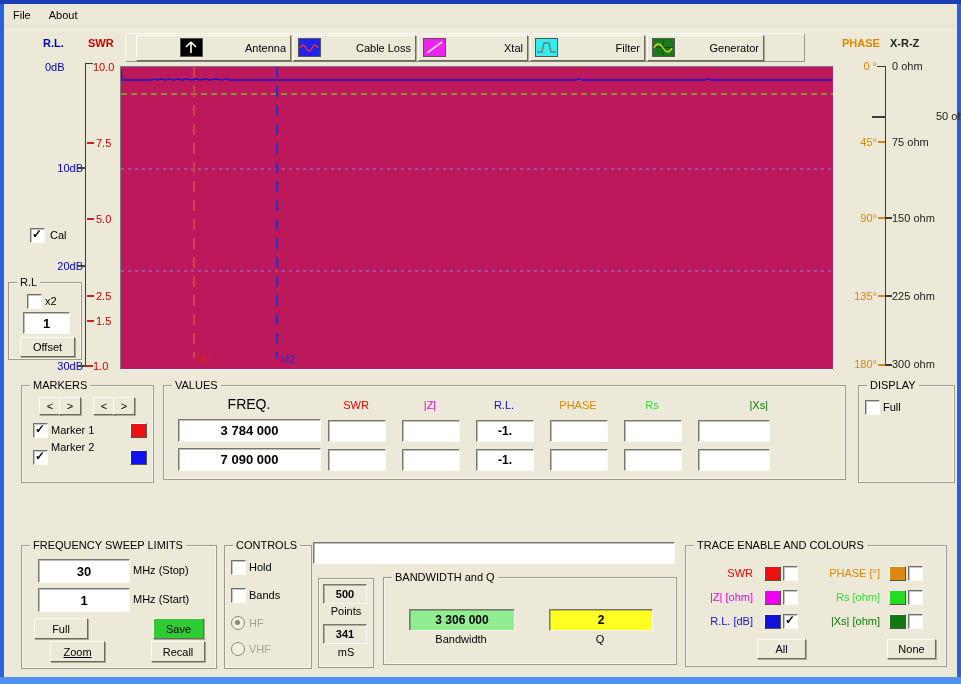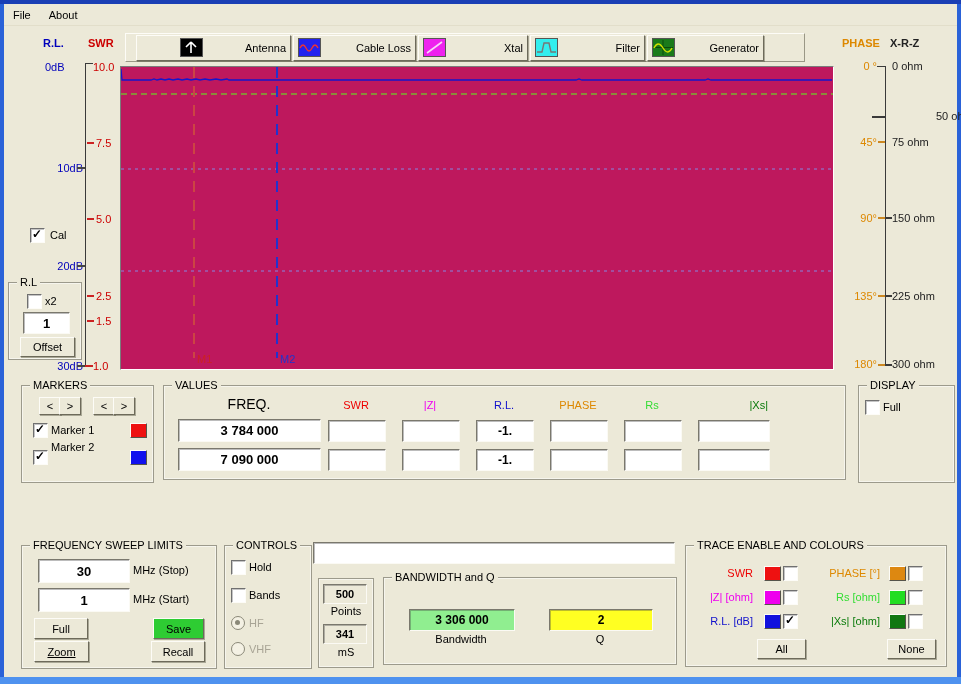--- a/index.html
+++ b/index.html
@@ -232,21 +232,21 @@
 
 
   <div class="abs group" style="left:21px;top:545px;width:194px;height:122px;">
     <div class="gtitle">FREQUENCY SWEEP LIMITS</div>
     <div class="abs sunken hdrnum" style="left:16px;top:13px;width:90px;height:22px;">30</div>
     <div class="abs" style="left:111px;top:18px;">MHz (Stop)</div>
     <div class="abs sunken hdrnum" style="left:16px;top:42px;width:90px;height:22px;">1</div>
     <div class="abs" style="left:111px;top:47px;">MHz (Start)</div>
     <div class="abs btn" style="left:12px;top:72px;width:52px;height:19px;">Full</div>
     <div class="abs btn" style="left: 131px; top: 72px; width: 49px; height: 19px; background-color: rgb(46, 204, 51);">Save</div>
-    <div class="abs btn" style="left:12px;top:95px;width:53px;height:19px;text-decoration:underline;">Zoom</div>
+    <div class="abs btn" style="left:28px;top:95px;width:53px;height:19px;text-decoration:underline;">Zoom</div>
     <div class="abs btn" style="left:129px;top:95px;width:52px;height:19px;">Recall</div>
   </div>
 
   <div class="abs group" style="left:224px;top:545px;width:86px;height:122px;">
     <div class="gtitle">CONTROLS</div>
     <div class="cb" style="left:6px;top:14px;"></div>
     <div class="abs" style="left:24px;top:15px;">Hold</div>
     <div class="cb" style="left:6px;top:42px;"></div>
     <div class="abs" style="left:24px;top:43px;">Bands</div>
     <div class="radio sel" style="left:6px;top:70px;"></div>

